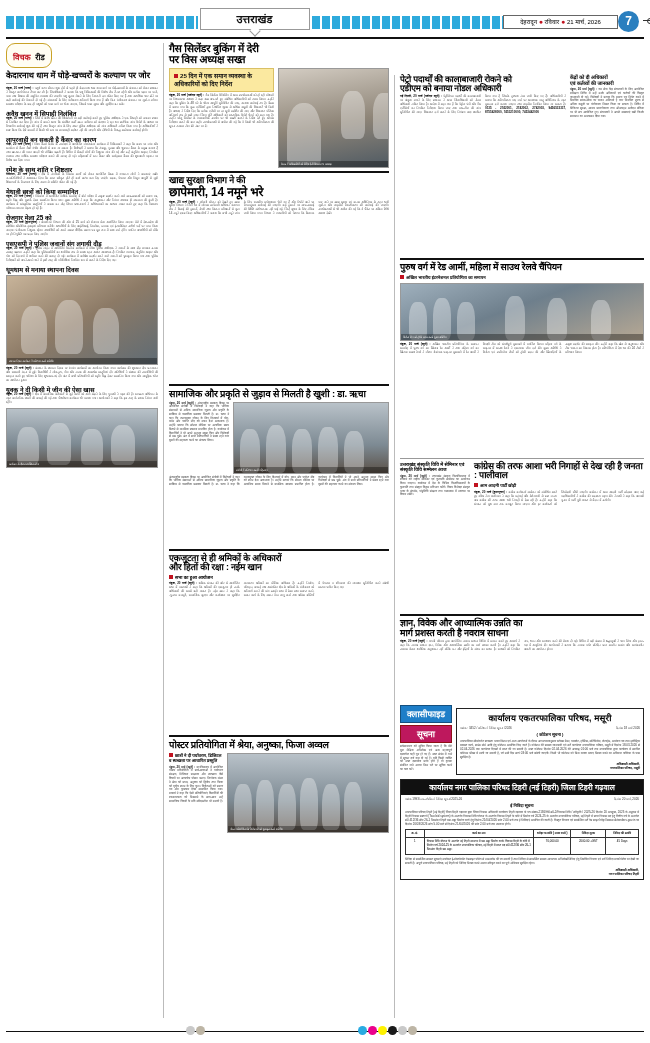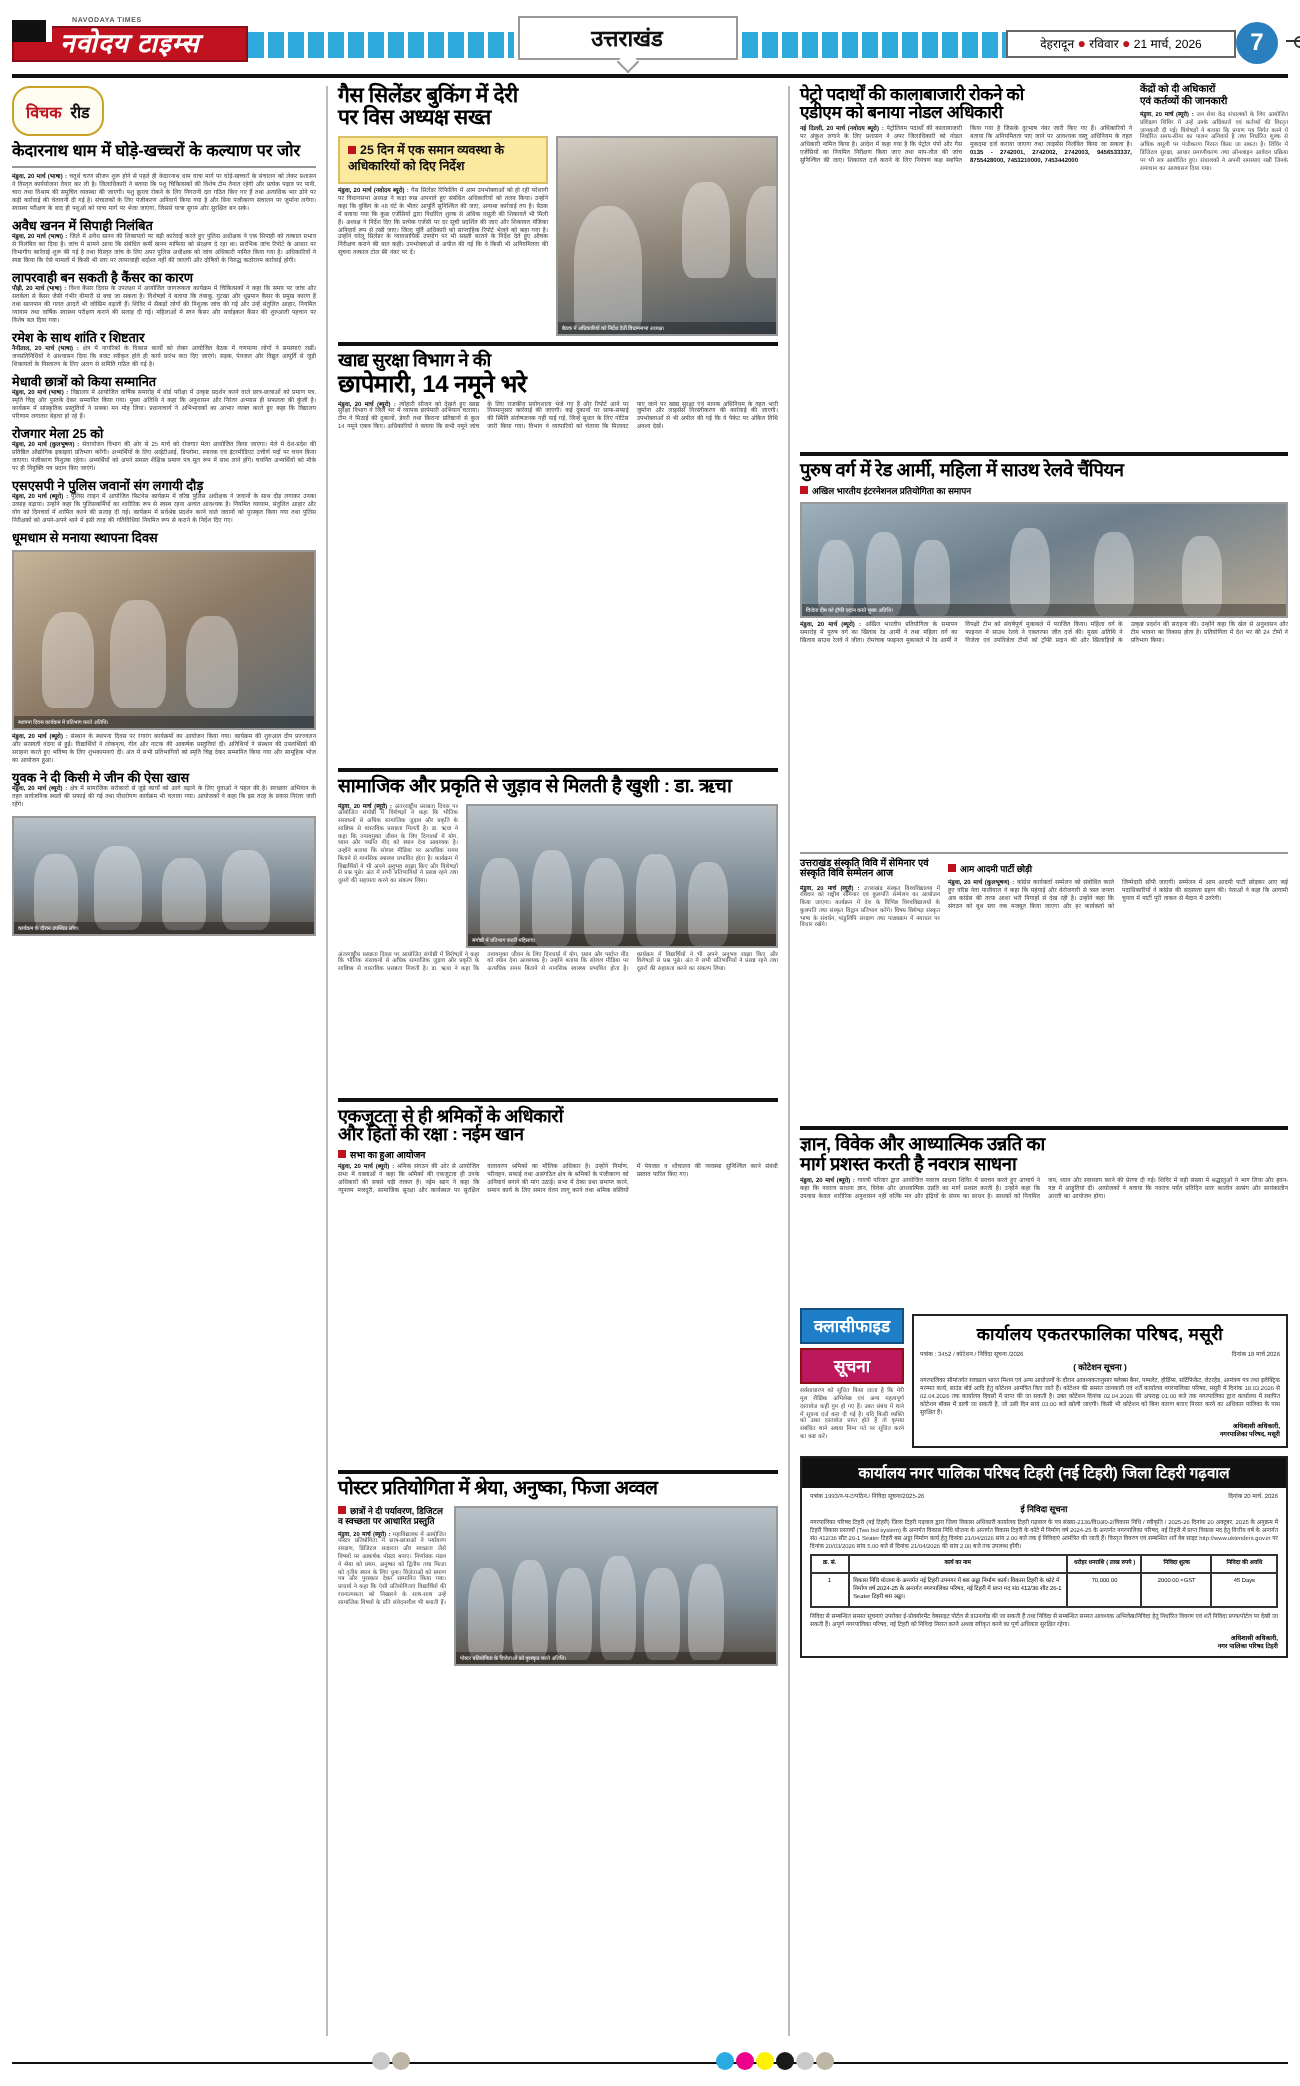--- a/index.html
+++ b/index.html
@@ -39,21 +39,21 @@
   .pageno .lead { position:absolute; right:-6px; top:9px; width:7px; height:1px; background:#333; }
   .pageno .lead::after{content:"";position:absolute;right:-3px;top:-1.5px;width:4px;height:4px;
                        border:1px solid #333;border-radius:50%;}
 
   .rule { height:2px; background:#111; margin:3px 0 0; }
 
   
   .grid { display:flex; gap:5px; margin-top:4px; height:975px; }
   .colL { flex:0 0 152px; }
   .colM { flex:1 1 auto; }
-  .colR { flex:0 0 250px; }
+  .colR { flex:0 0 250px;margin-top:32px; }
   .vline { border-left:1px solid #bbb; }
 
   
   .body { font-size:3.0px; line-height:1.32; text-align:justify; color:#3a3a3a; hyphens:auto;
           word-spacing:.3px; }
   .body.dense { font-size:2.9px; line-height:1.3; }
   .lead-in { font-weight:bold; color:#111; }
 
   h2.hl { font-size:10.5px; font-weight:bold; line-height:1.06; color:#000; letter-spacing:-.2px; }
   h3.sub { font-size:8.2px; font-weight:bold; line-height:1.1; color:#000; }
@@ -112,25 +112,20 @@
   .col2 { column-count:2; column-gap:4px; }
   .col3 { column-count:3; column-gap:4px; }
   .mt2{margin-top:2px}.mt3{margin-top:3px}
 </style>
 </head>
 <body>
 
 <div class="page">
 
   <div class="masthead">
-    <div class="logo-wrap">
-      <div class="logo-flag"></div>
-      <div class="logo-tag">NAVODAYA TIMES</div>
-      <div class="logo-box">नवोदय टाइम्स</div>
-    </div>
     <div class="stripes"></div>
     <div class="uk-tab">
       <div class="inner">उत्तराखंड</div>
       <div class="notch"></div>
     </div>
     <div class="stripes"></div>
     <div class="dateline">
       <span>देहरादून</span>
       <span class="dot">●</span>
       <span>रविवार</span>
@@ -362,20 +357,21 @@
 
       <div style="display:flex;gap:4px">
         <div style="flex:0 0 70px">
           <h4 class="mini" style="font-size:4.8px">उत्तराखंड संस्कृति विवि में सेमिनार एवं संस्कृति विवि सम्मेलन आज</h4>
           <p class="body dense mt2">
             <span class="lead-in">मंडुवा, 20 मार्च (ब्यूरो) :</span>
             <span>उत्तराखंड संस्कृत विश्वविद्यालय में रविवार को राष्ट्रीय सेमिनार एवं कुलपति सम्मेलन का आयोजन किया जाएगा। कार्यक्रम में देश के विभिन्न विश्वविद्यालयों के कुलपति तथा संस्कृत विद्वान प्रतिभाग करेंगे। विषय विशेषज्ञ संस्कृत भाषा के संवर्धन, पांडुलिपि संरक्षण तथा पाठ्यक्रम में नवाचार पर विचार रखेंगे।</span>
           </p>
         </div>
         <div style="flex:1 1 auto">
+          <h2 class="hl" style="font-size:9px">कांग्रेस की तरफ आशा भरी निगाहों से देख रही है जनता : पालीवाल</h2>
           <h4 class="mini mt2" style="font-size:4.4px"><span class="sqr"></span><span>आम आदमी पार्टी छोड़ी</span></h4>
           <p class="body col2 mt2" style="height:120px">
             <span class="lead-in">मंडुवा, 20 मार्च (कुलभूषण) :</span>
             <span>कांग्रेस कार्यकर्ता सम्मेलन को संबोधित करते हुए वरिष्ठ नेता पालीवाल ने कहा कि महंगाई और बेरोजगारी से त्रस्त जनता अब कांग्रेस की तरफ आशा भरी निगाहों से देख रही है। उन्होंने कहा कि संगठन को बूथ स्तर तक मजबूत किया जाएगा और हर कार्यकर्ता को जिम्मेदारी सौंपी जाएगी। सम्मेलन में आम आदमी पार्टी छोड़कर आए कई पदाधिकारियों ने कांग्रेस की सदस्यता ग्रहण की। नेताओं ने कहा कि आगामी चुनाव में पार्टी पूरी ताकत से मैदान में उतरेगी।</span>
           </p>
         </div>
       </div>
 
       <div class="hr-thick"></div>
 

